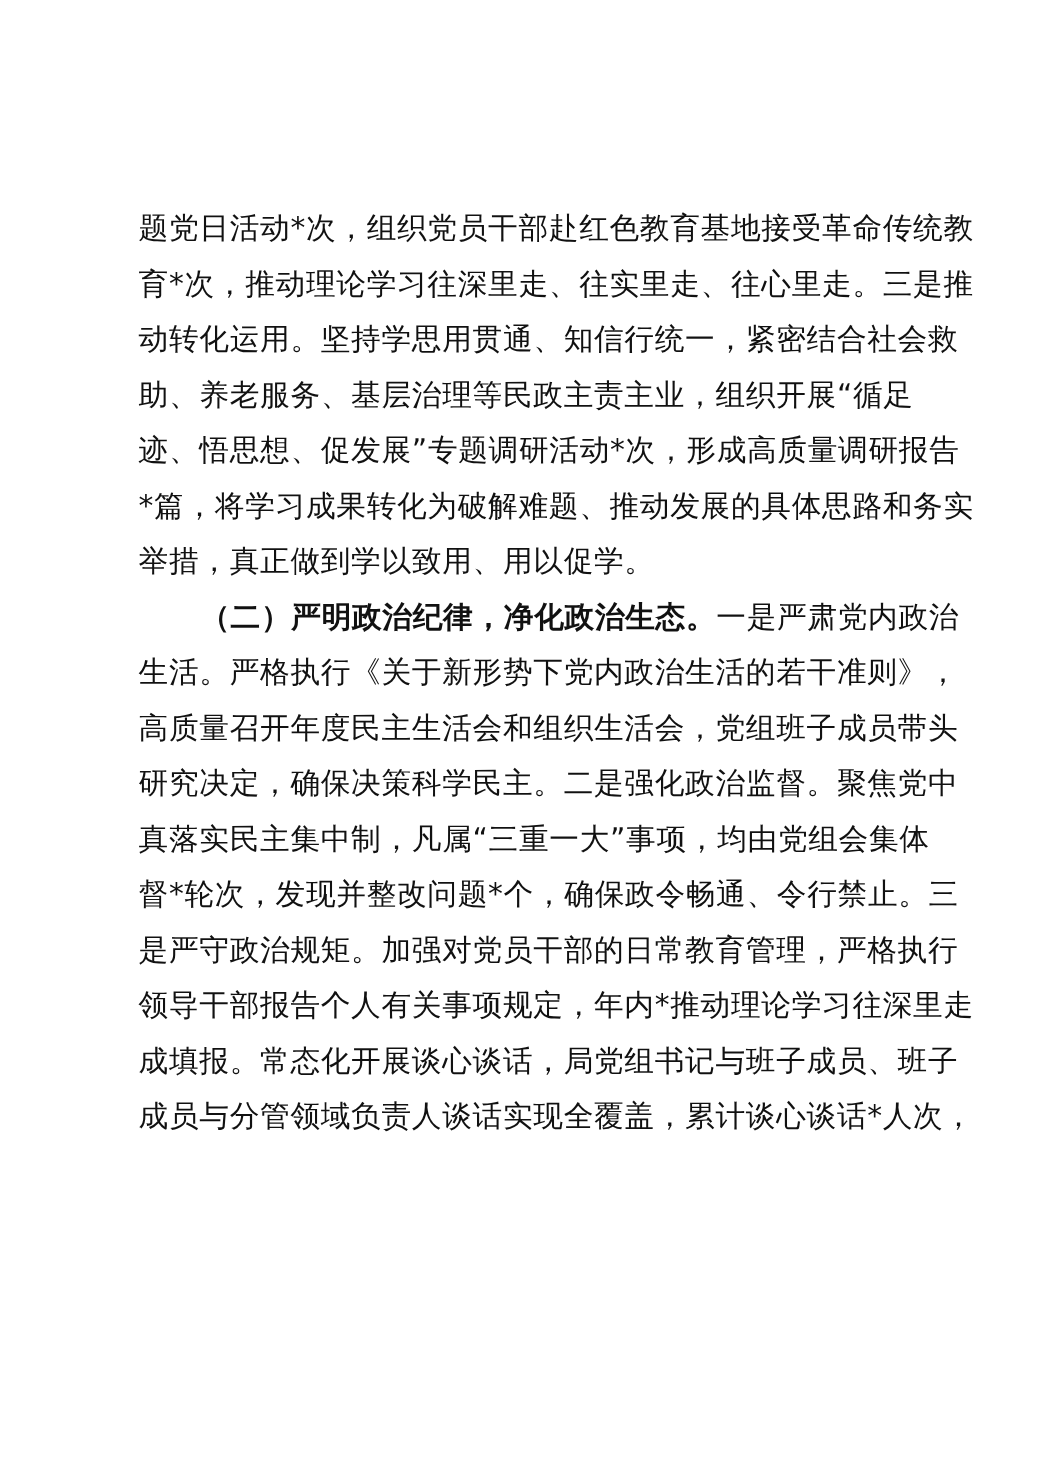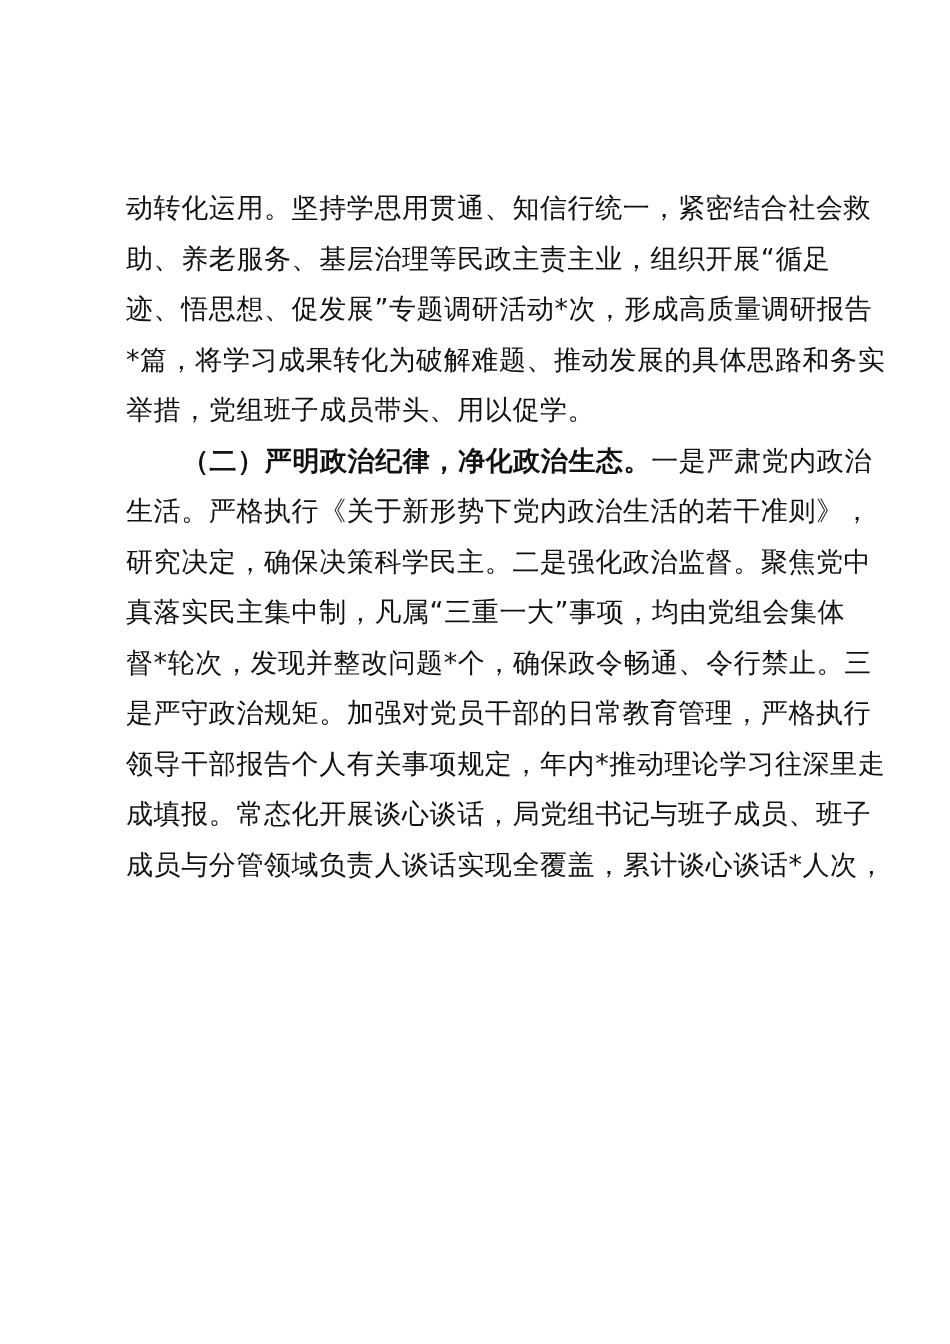--- a/index.html
+++ b/index.html
@@ -17,30 +17,33 @@
     letter-spacing: 0.6px;
   }
   .indent { padding-left: 56px; }
   .bold { font-weight: bold; text-align: center; }
 </style>
 </head>
 <body>
 
 <div class="page">
   <div class="lines">
+    <div class="line">题党日活动*次，组织党员干部赴红色教育基地接受革命传统教</div>
+    <div class="line">育*次，推动理论学习往深里走、往实里走、往心里走。三是推</div>
     <div class="line">动转化运用。坚持学思用贯通、知信行统一，紧密结合社会救</div>
     <div class="line">助、养老服务、基层治理等民政主责主业，组织开展“循足</div>
     <div class="line">迹、悟思想、促发展”专题调研活动*次，形成高质量调研报告</div>
     <div class="line">*篇，将学习成果转化为破解难题、推动发展的具体思路和务实</div>
-    <div class="line">举措，党组班子成员带头、用以促学。</div>
+    <div class="line">举措，真正做到学以致用、用以促学。</div>
 
     <div class="line indent">
       <span class="bold">（二）严明政治纪律，净化政治生态。</span><span>一是严肃党内政治</span>
     </div>
     <div class="line">生活。严格执行《关于新形势下党内政治生活的若干准则》，</div>
+    <div class="line">高质量召开年度民主生活会和组织生活会，党组班子成员带头</div>
     <div class="line">研究决定，确保决策科学民主。二是强化政治监督。聚焦党中</div>
     <div class="line">真落实民主集中制，凡属“三重一大”事项，均由党组会集体</div>
     <div class="line">督*轮次，发现并整改问题*个，确保政令畅通、令行禁止。三</div>
     <div class="line">是严守政治规矩。加强对党员干部的日常教育管理，严格执行</div>
     <div class="line">领导干部报告个人有关事项规定，年内*推动理论学习往深里走</div>
     <div class="line">成填报。常态化开展谈心谈话，局党组书记与班子成员、班子</div>
     <div class="line">成员与分管领域负责人谈话实现全覆盖，累计谈心谈话*人次，</div>
   </div>
 </div>
 

